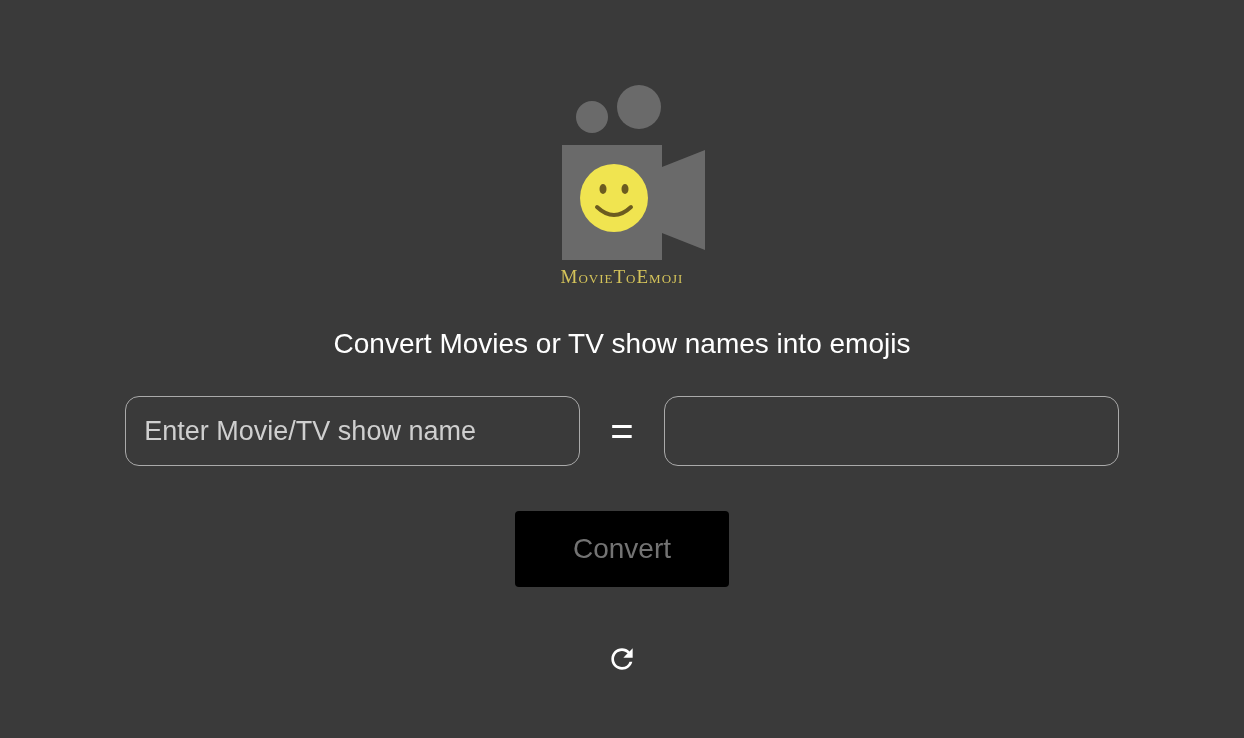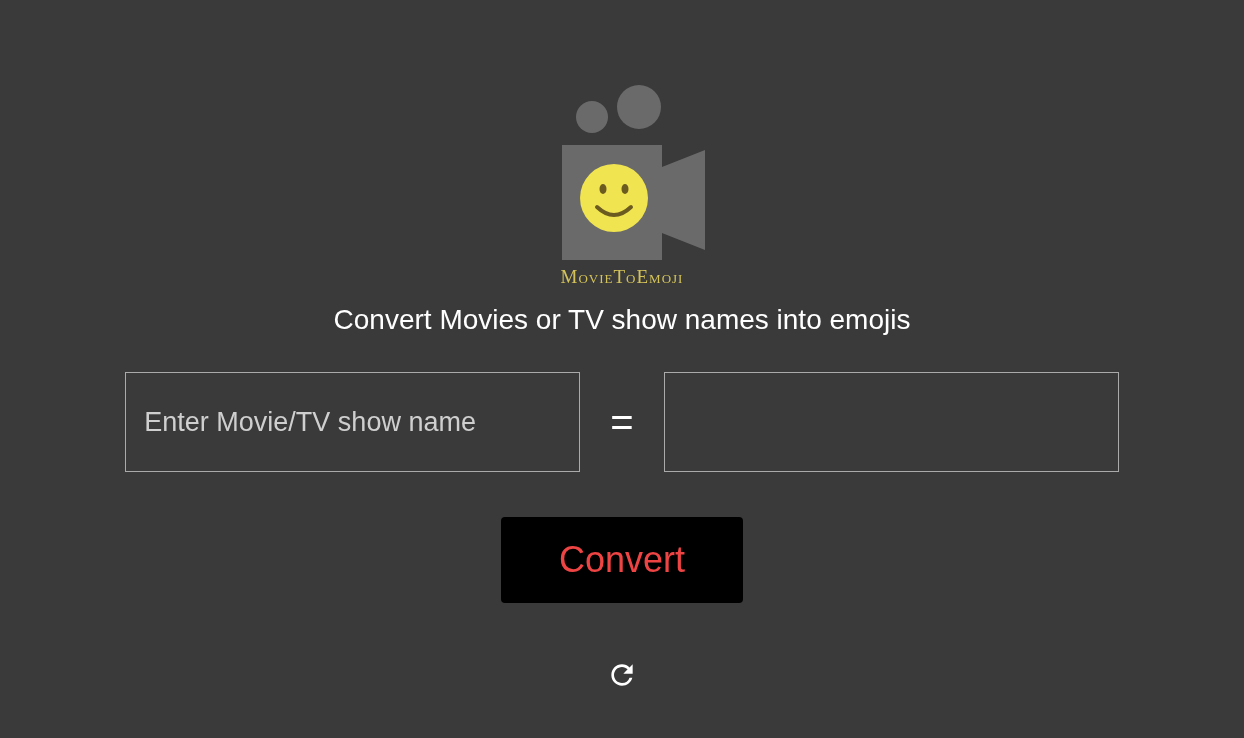--- a/index.html
+++ b/index.html
@@ -16,21 +16,21 @@
       display: flex;
       flex-direction: column;
       align-items: center;
       padding-top: 85px;
     }
 
     .logo-container {
       display: flex;
       flex-direction: column;
       align-items: center;
-      margin-bottom: 16px;
+      margin-bottom: 40px;
     }
 
     .logo-svg {
       width: 190px;
       height: 175px;
     }
 
     .logo-text {
       font-family: 'Georgia', serif;
       font-variant: small-caps;
@@ -51,46 +51,46 @@
       display: flex;
       align-items: center;
       justify-content: center;
       gap: 30px;
       width: 100%;
       margin-bottom: 45px;
     }
 
     .text-input {
       width: 455px;
-      height: 100px;
+      height: 70px;
       background-color: transparent;
       border: 1px solid #aaa;
-      border-radius: 0;
+      border-radius: 14px;
       color: #ffffff;
       font-size: 27px;
       padding: 0 18px;
       outline: none;
     }
 
     .text-input::placeholder {
       color: #cfcfcf;
     }
 
     .equals-sign {
       color: #ffffff;
       font-size: 40px;
       font-weight: normal;
     }
 
     .convert-button {
       background-color: #000000;
-      color: #ef4444;
+      color: #737373;
       border: none;
       border-radius: 4px;
-      font-size: 36px;
+      font-size: 28px;
       padding: 22px 58px;
       cursor: pointer;
       margin-bottom: 55px;
     }
 
     .refresh-button {
       width: 34px;
       height: 34px;
       cursor: pointer;
       color: #ffffff;

